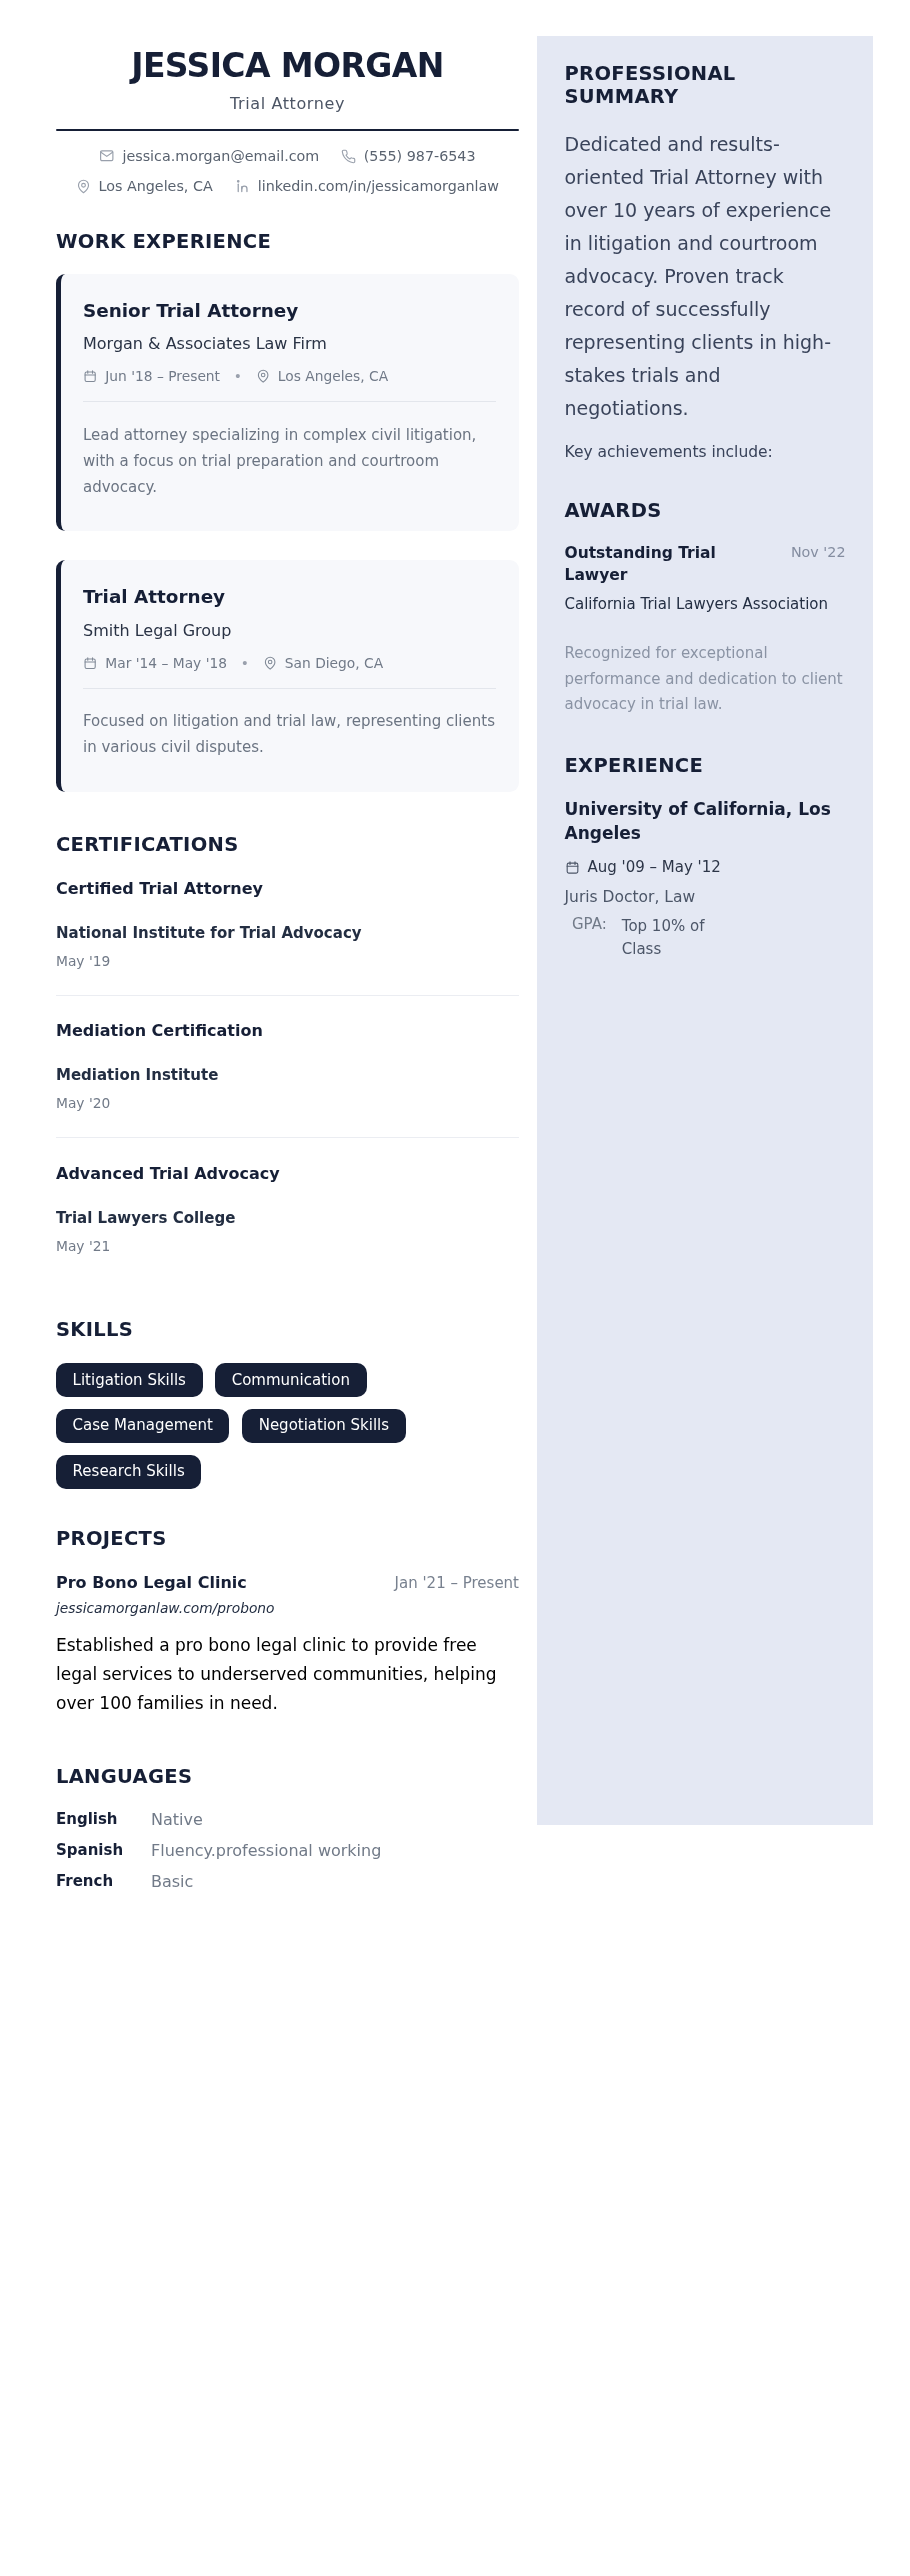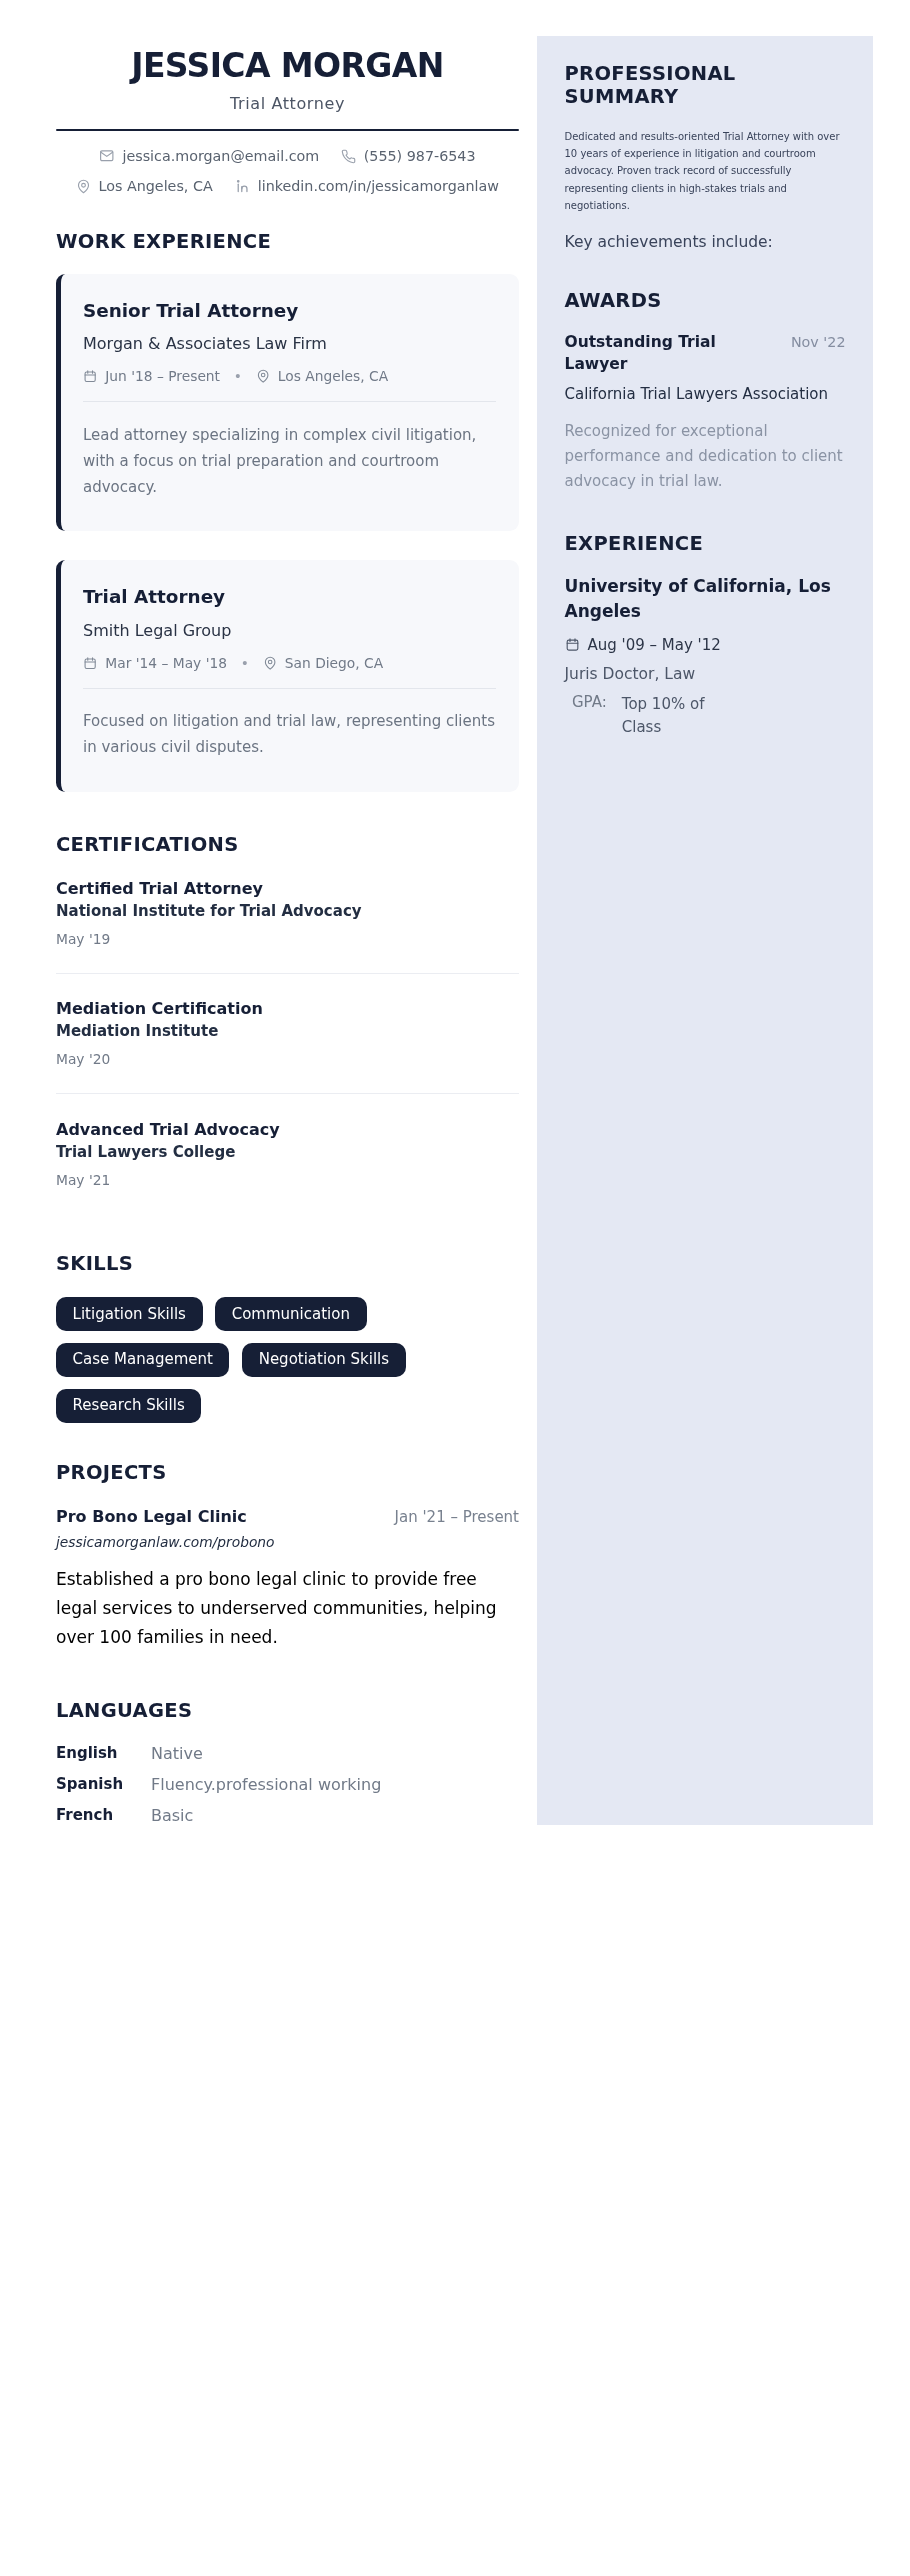--- a/index.html
+++ b/index.html
@@ -51,21 +51,21 @@
   .job-title{font-size:18.4px;font-weight:700;color:var(--accent);}
   .job-company{margin-top:13.8px;font-size:16px;font-weight:500;color:#2a3345;}
   .job-meta{margin-top:15px;display:flex;align-items:center;gap:8px;font-size:13.8px;color:#717a88;}
   .job-meta .micon{color:#818a97;display:inline-flex;}
   .job-meta .dot{margin:0 5.7px;color:#9aa1ad;}
   .job-divider{margin:17px 0 19.5px;height:0.6px;background:#e3e6ec;}
   .job-desc{font-size:15px;line-height:1.75;color:#6b7482;}
 
   
   .cert-item .cert-title{font-size:16px;font-weight:700;color:var(--accent);}
-  .cert-item .cert-org{margin-top:4px;font-size:15px;font-weight:600;color:#232e42;}
+  .cert-item .cert-org{margin-top:26px;font-size:15px;font-weight:600;color:#232e42;}
   .cert-item .cert-date{margin-top:11px;font-size:13.8px;color:#717a88;}
   .cert-divider{height:0.6px;background:#ebedf2;margin:26px 0;}
 
   
   .chips{display:flex;flex-wrap:wrap;gap:11.5px 12.6px;width:367px;}
   .chip{
     background:var(--accent);color:#ffffff;font-size:15px;
     padding:9.7px 16.6px;border-radius:10px;line-height:1;white-space:nowrap;
   }
 
@@ -81,28 +81,28 @@
   .lang-name{width:95px;font-size:15px;font-weight:700;color:var(--accent);}
   .lang-level{font-size:16px;color:#717a88;}
 
   
   .sidebar{
     position:absolute;left:537px;top:36px;width:336px;height:1789px;
     background:var(--sidebar-bg);
     padding:26px 27.5px;
   }
   .sb-heading{font-size:19.5px;font-weight:800;letter-spacing:0.3px;color:var(--accent);}
-  .sb-summary-text{margin-top:19.5px;font-size:10px;line-height:1.74;color:#39435a;}
+  .sb-summary-text{margin-top:19.5px;font-size:19px;line-height:1.74;color:#39435a;}
   .sb-summary-sub{margin-top:18.4px;font-size:15.5px;color:#39435a;}
   .sb-awards{margin-top:38px;}
   .award-top{display:flex;justify-content:space-between;align-items:flex-start;margin-top:20.6px;}
   .award-title{font-size:15.5px;font-weight:700;color:var(--accent);max-width:189px;line-height:1.4;}
   .award-date{font-size:14.3px;color:#848da0;padding-top:1.1px;}
   .award-org{margin-top:9.2px;font-size:15px;font-weight:500;color:#232e42;}
-  .award-desc{margin-top:16px;font-size:15px;line-height:1.68;color:#8a93a4;}
+  .award-desc{margin-top:28px;font-size:15px;line-height:1.68;color:#8a93a4;}
   .sb-education{margin-top:37px;}
   .edu-school{margin-top:19.5px;font-size:17px;font-weight:700;line-height:1.45;color:var(--accent);}
   .edu-dates{margin-top:12.6px;display:flex;align-items:center;gap:8px;font-size:15px;font-weight:500;color:#2c3547;}
   .edu-dates .micon{color:#4c5668;display:inline-flex;}
   .edu-degree{margin-top:11.5px;font-size:15.5px;color:#4c5668;}
   .edu-gpa{margin-top:9.2px;display:flex;padding-left:7.5px;}
   .gpa-label{font-size:15px;color:#717a88;margin-right:15px;}
   .gpa-value{font-size:15px;color:#4c5668;width:102px;line-height:1.55;}
 </style>
 </head>

